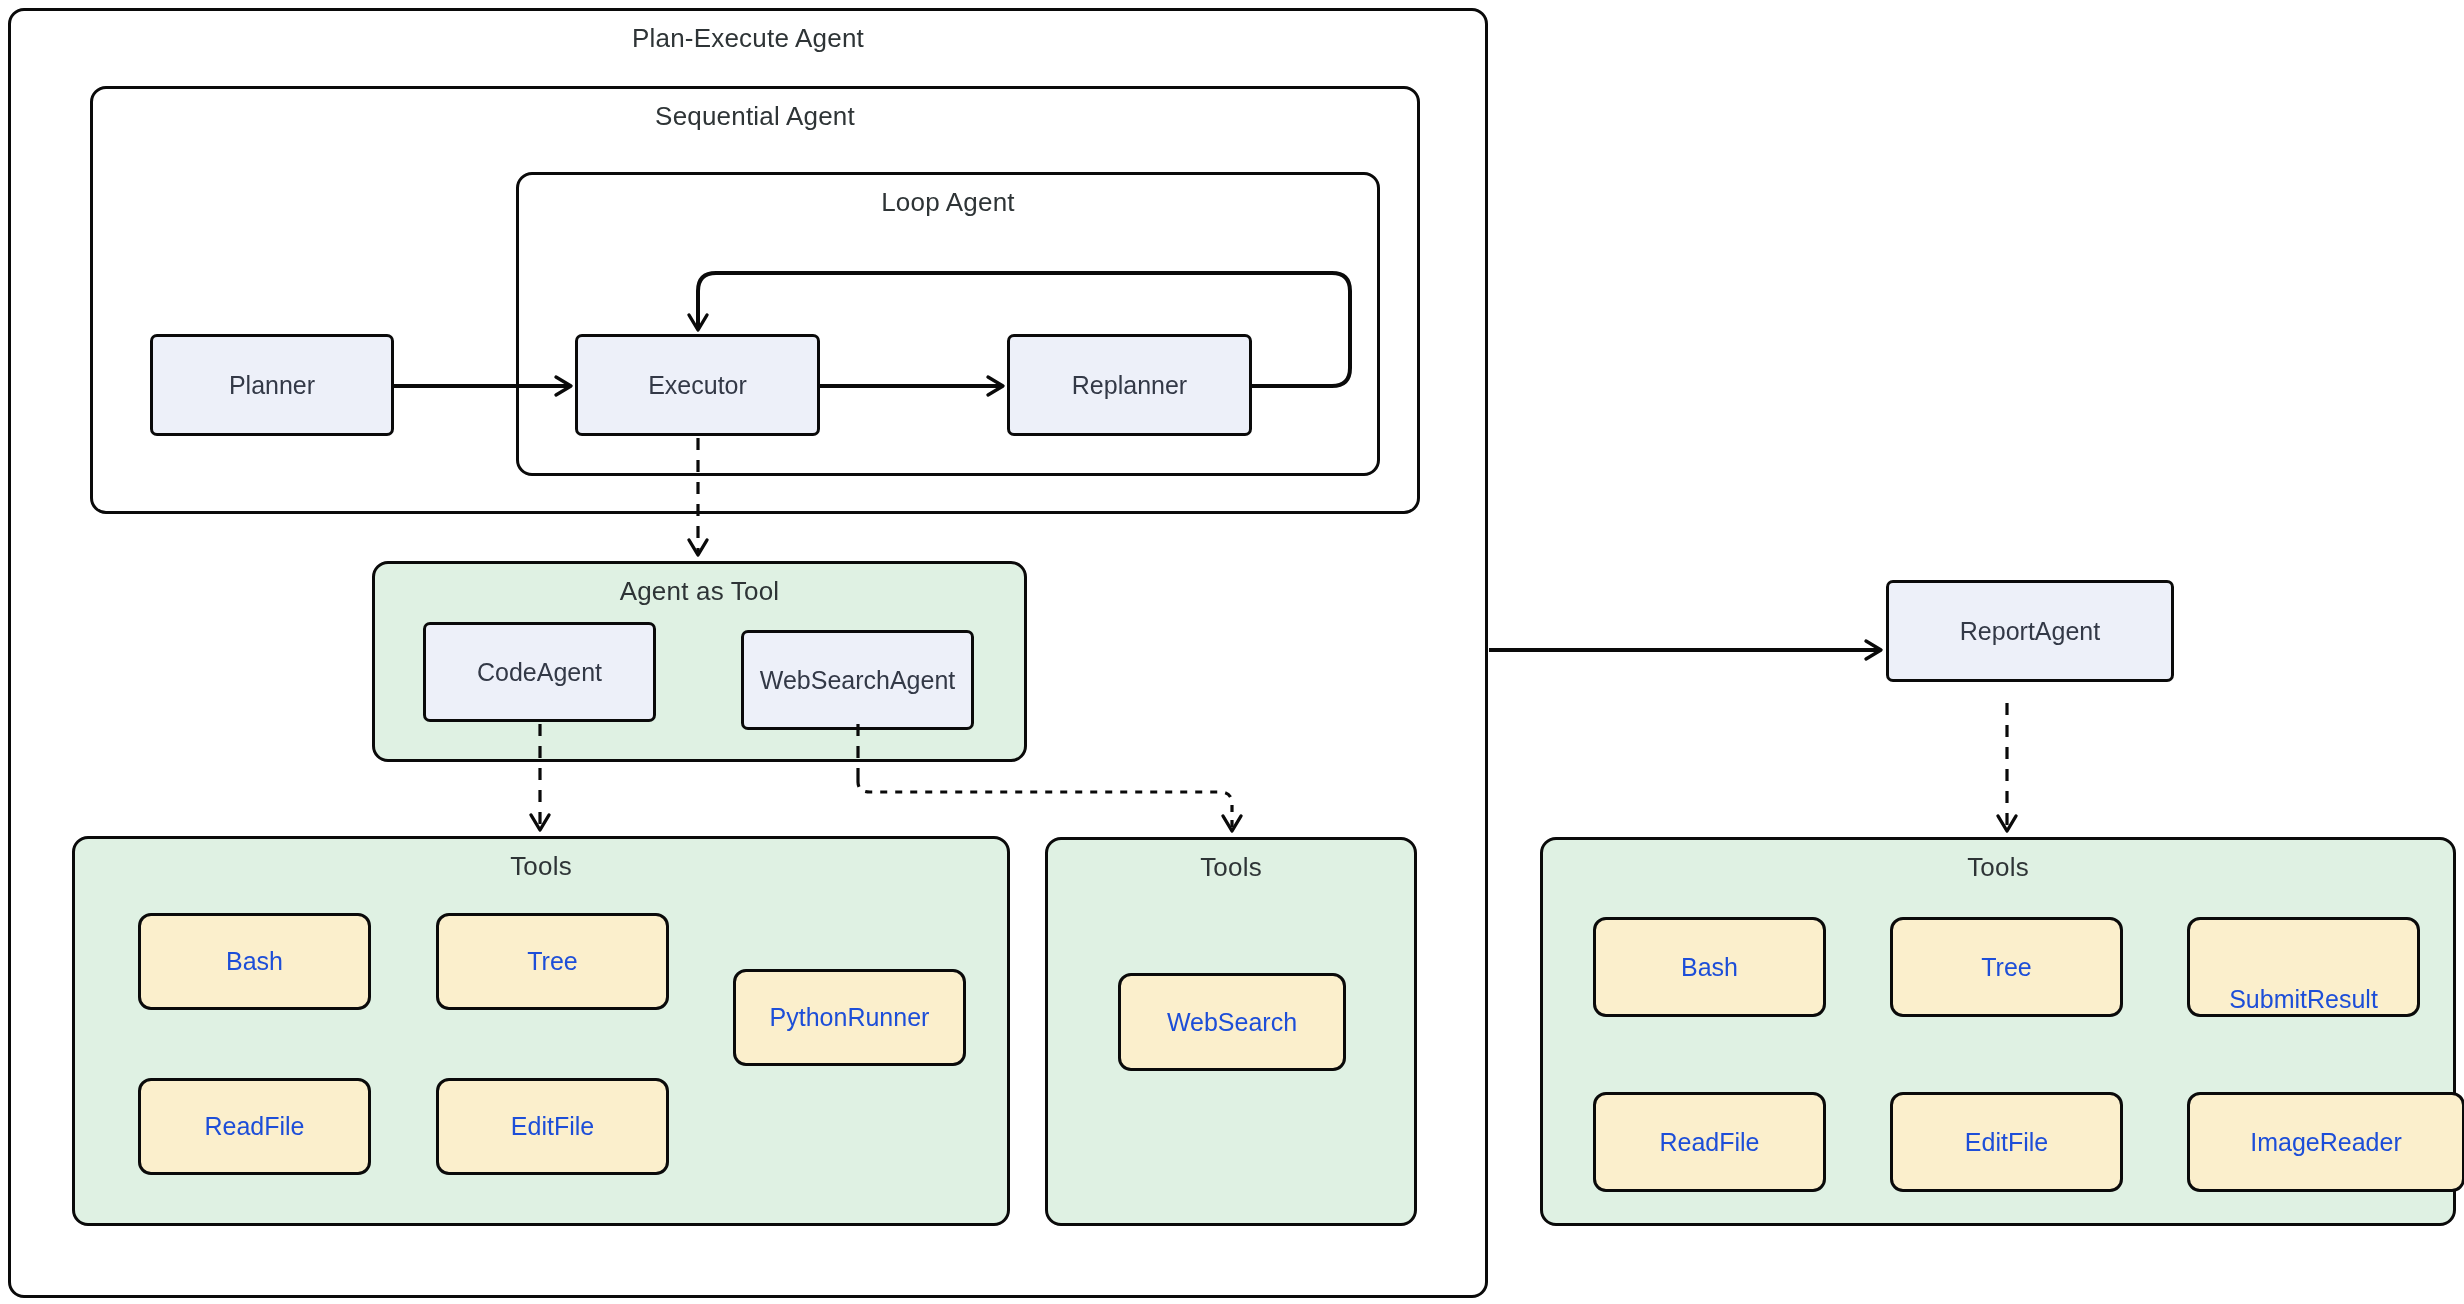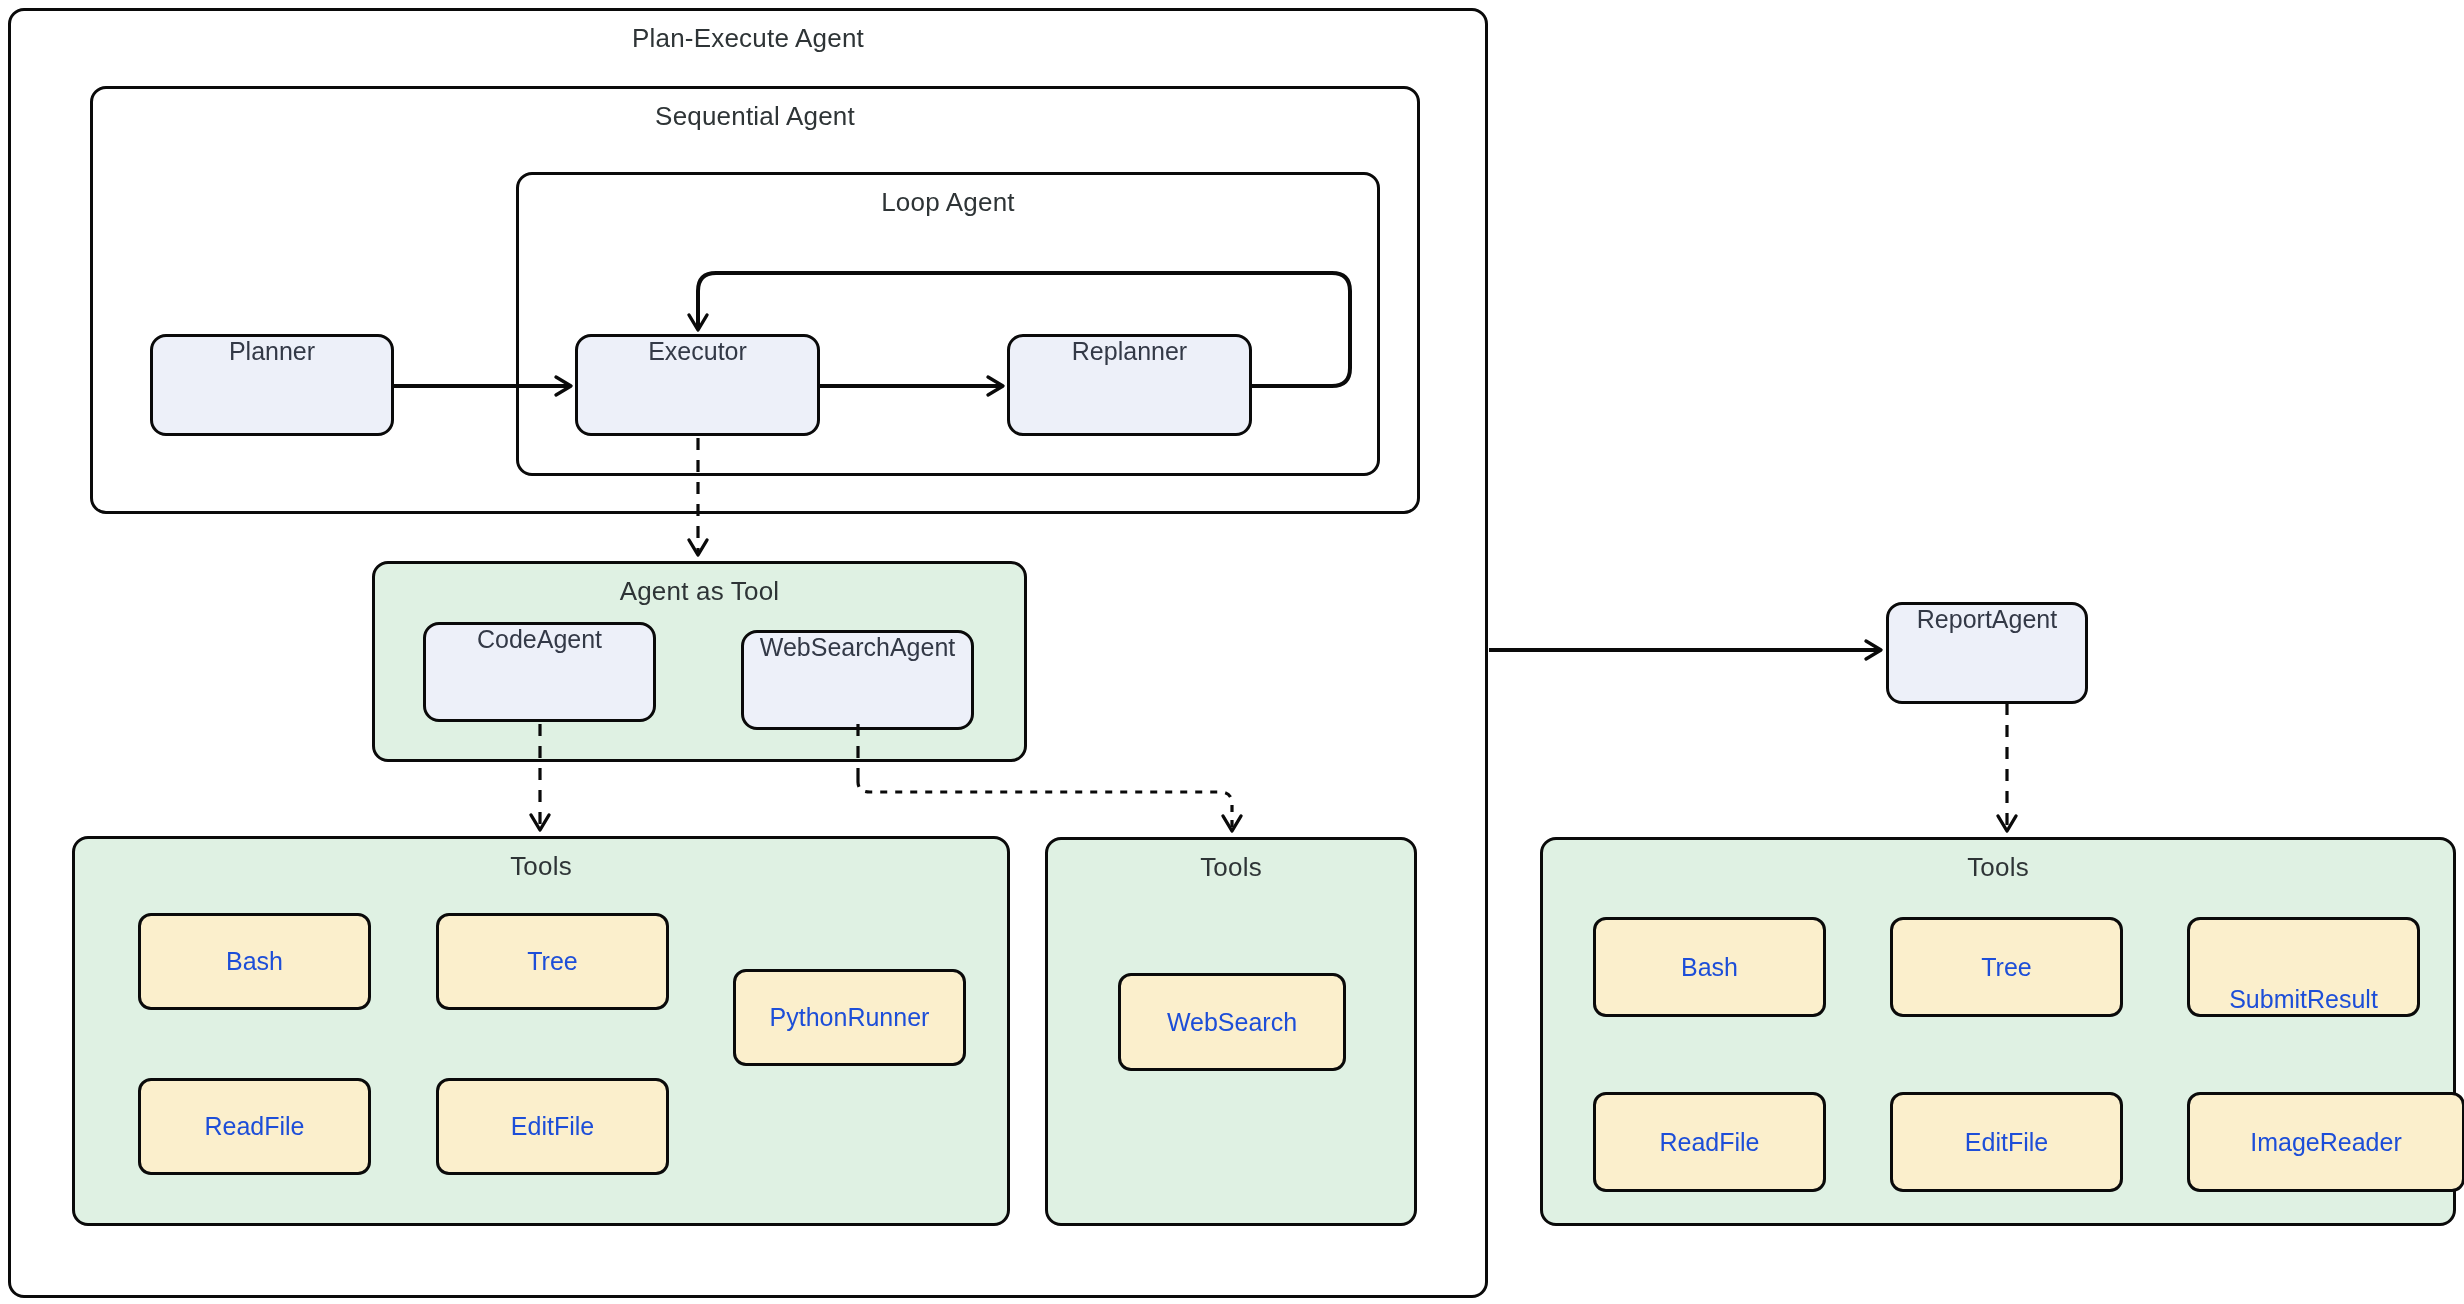--- a/index.html
+++ b/index.html
@@ -8,22 +8,22 @@
     font-family:"Liberation Sans","DejaVu Sans",sans-serif;color:#303030;
   }
   .box{position:absolute;box-sizing:border-box;border:3px solid #0a0a0a;border-radius:16px;}
   .plain{background:#ffffff;}
   .green{background:#dff1e3;}
   .ctitle{
     position:absolute;left:0;right:0;top:12px;text-align:center;
     font-size:26px;line-height:30px;color:#2e3436;letter-spacing:0.2px;
   }
   .node{
-    position:absolute;box-sizing:border-box;border:3px solid #0a0a0a;border-radius:16px;
-    background:#edf0f9;display:flex;justify-content:center;
+    position:absolute;box-sizing:border-box;border:3px solid #0a0a0a;border-radius:7px;
+    background:#edf0f9;display:flex;align-items:center;justify-content:center;
     font-size:25px;color:#333947;z-index:3;
   }
   .tool{
     position:absolute;box-sizing:border-box;border:3px solid #0a0a0a;border-radius:13px;
     background:#fbefcc;display:flex;align-items:center;justify-content:center;
     font-size:25px;color:#1d4ed8;z-index:3;
   }
   .edges{position:absolute;left:0;top:0;width:2464px;height:1304px;z-index:5;pointer-events:none;}
   .edges path{fill:none;stroke:#0a0a0a;}
   .solid{stroke-width:4px;}
@@ -71,21 +71,21 @@
   </div>
   <div class="node" style="left:1007px;top:334px;width:245px;height:102px;">
     <span>Replanner</span>
   </div>
   <div class="node" style="left:423px;top:622px;width:233px;height:100px;">
     <span>CodeAgent</span>
   </div>
   <div class="node" style="left:741px;top:622px;width:233px;height:100px;margin-top:8px;">
     <span>WebSearchAgent</span>
   </div>
-  <div class="node" style="left:1886px;top:602px;width:202px;height:102px;">
+  <div class="node" style="left:1886px;top:580px;width:288px;height:102px;">
     <span>ReportAgent</span>
   </div>
 
   <div class="tool" style="left:138px;top:913px;width:233px;height:97px;">
     <span>Bash</span>
   </div>
   <div class="tool" style="left:436px;top:913px;width:233px;height:97px;">
     <span>Tree</span>
   </div>
   <div class="tool" style="left:733px;top:969px;width:233px;height:97px;">

